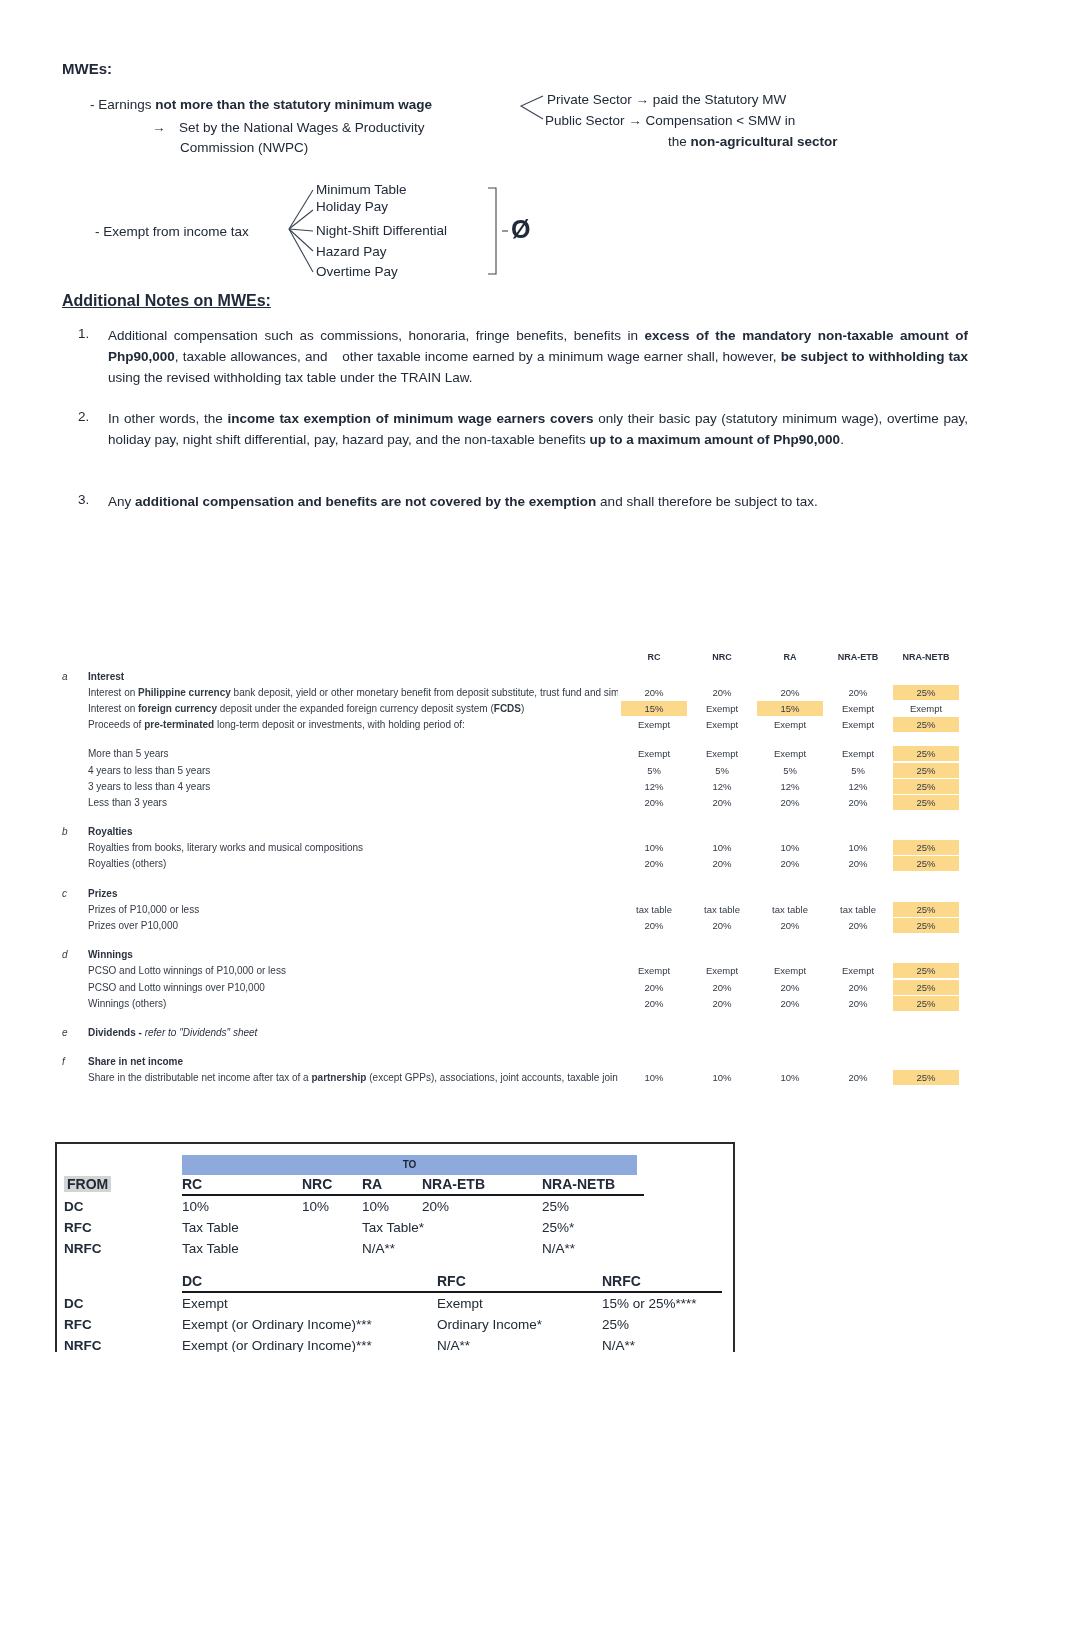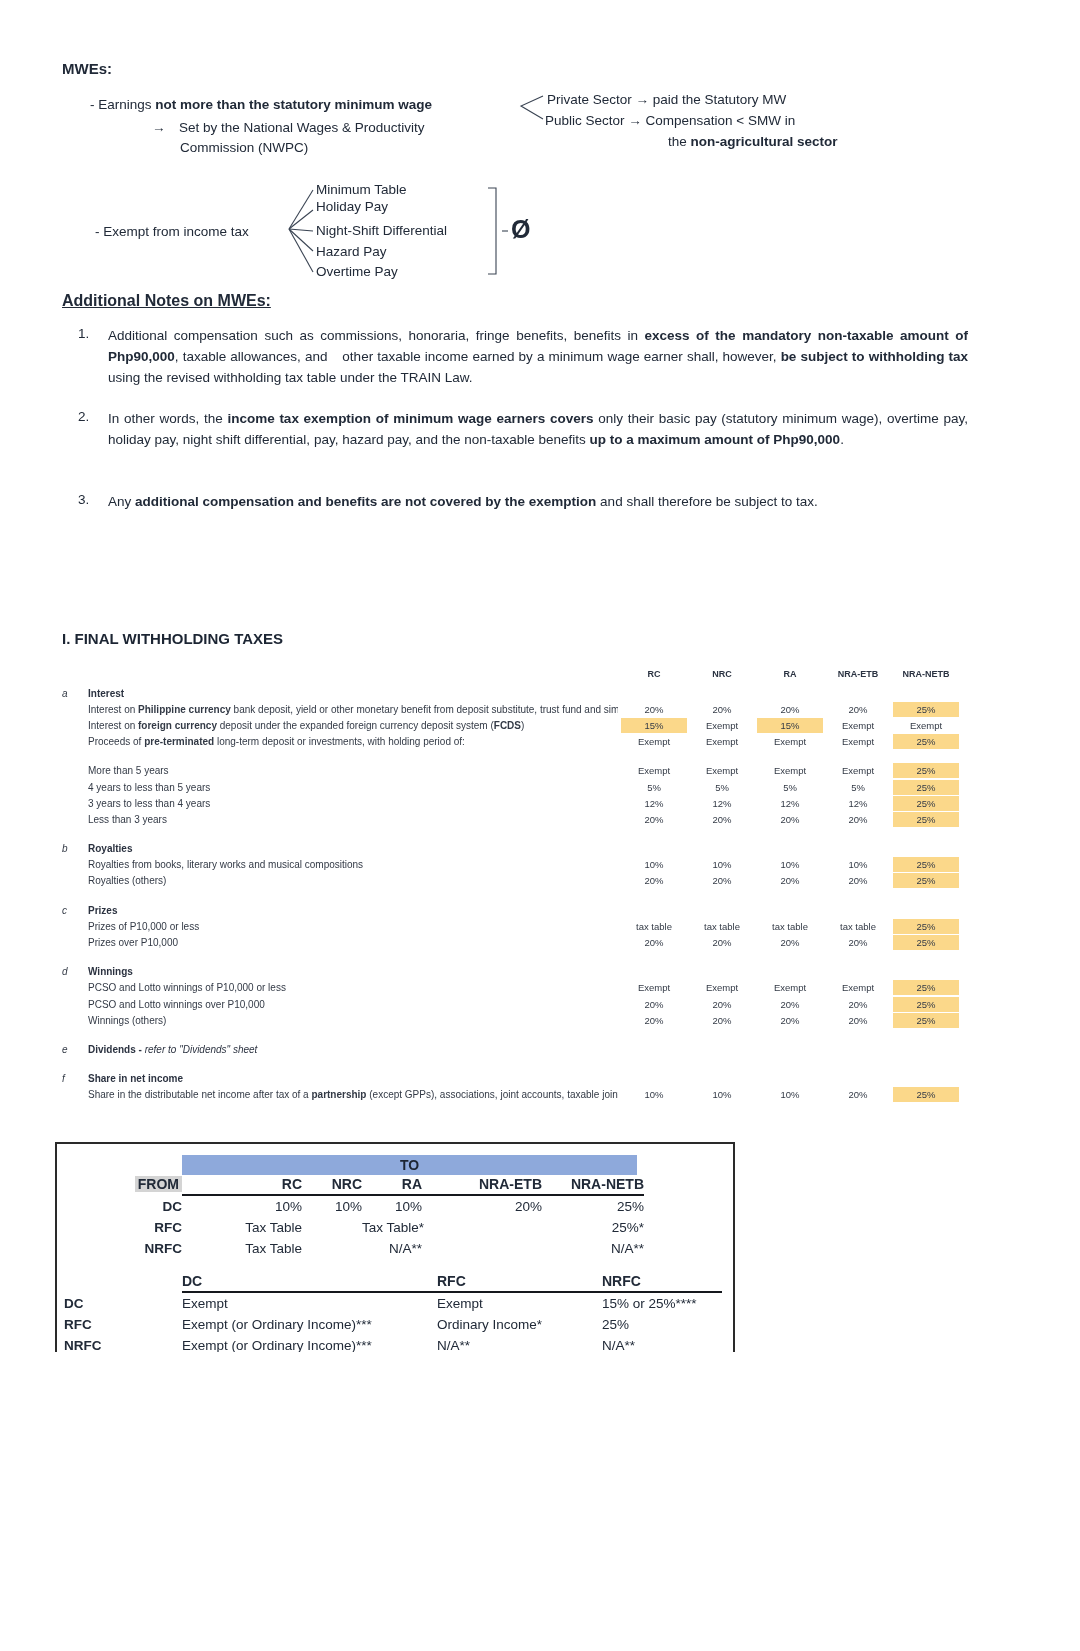--- a/index.html
+++ b/index.html
@@ -44,22 +44,22 @@
   .fwt-val{font-size:9.5px;color:#333a46;text-align:center;height:15px;line-height:15px;margin:0 1px;}
   .fwt-val.hl{background:#fbd88a;}
   .fwt-spacer{height:13px;}
   .fwt-group{margin-top:0;}
 
   
   .div-box{left:55px;top:1142px;width:680px;height:240px;border:2px solid #2a2a2a;
            padding:6px 0 0 7px;box-sizing:border-box;}
   .div-title{font-size:15px;font-weight:bold;color:#16202e;}
   .to-band{margin-left:118px;margin-top:5px;width:455px;height:20px;background:#8ea9db;
-           text-align:center;font-size:14px;font-weight:bold;color:#1c2533;line-height:20px;}
-  .div-grid{display:grid;grid-template-columns:118px 120px 60px 60px 120px 102px;text-align:right;}
+           text-align:center;font-size:10px;font-weight:bold;color:#1c2533;line-height:20px;}
+  .div-grid{display:grid;grid-template-columns:118px 120px 60px 60px 120px 102px;}
   .div-grid2{display:grid;grid-template-columns:118px 255px 165px 120px;}
   .div-hcell{font-size:14px;font-weight:bold;border-bottom:2px solid #15181d;padding:1px 0 2px 0;white-space:nowrap;}
   .div-fromcell{font-size:14px;font-weight:bold;padding:1px 0 2px 0;}
   .from-chip{background:#d4d4d4;padding:0 3px;}
   .div-cell{font-size:13.5px;height:21px;line-height:21px;white-space:nowrap;}
   .div-rowlabel{font-size:13.5px;font-weight:bold;height:21px;line-height:21px;}
   .tbl2{margin-top:13px;}
 
   
   .footer-ref{left:62px;top:1527px;font-size:14px;font-weight:bold;color:#16202e;}
@@ -115,21 +115,20 @@
         <span class="note-num">2.</span>
         <div class="note-text"><span>In other words, the </span><span class="b">income tax exemption of minimum wage earners covers</span><span> only their basic pay (statutory minimum wage), overtime pay, holiday pay, night shift differential, pay, hazard pay, and the non-taxable benefits </span><span class="b">up to a maximum amount of Php90,000</span><span>.</span></div>
       </div>
       <div class="note-item" style="top: 492px;">
         <span class="note-num">3.</span>
         <div class="note-text"><span>Any </span><span class="b">additional compensation and benefits are not covered by the exemption</span><span> and shall therefore be subject to tax.</span></div>
       </div>
     </div>
 
   <div class="abs fwt">
-    <div class="fwt-title">I. FINAL WITHHOLDING TAXES</div>
     <div class="fwt-grid-row fwt-header" id="fwt-header">
         <span></span>
         <span></span>
         <span class="hcell">RC</span>
         <span class="hcell">NRC</span>
         <span class="hcell">RA</span>
         <span class="hcell">NRA-ETB</span>
         <span class="hcell">NRA-NETB</span>
       </div>
     <div class="fwt-rows" id="fwt-rows">

